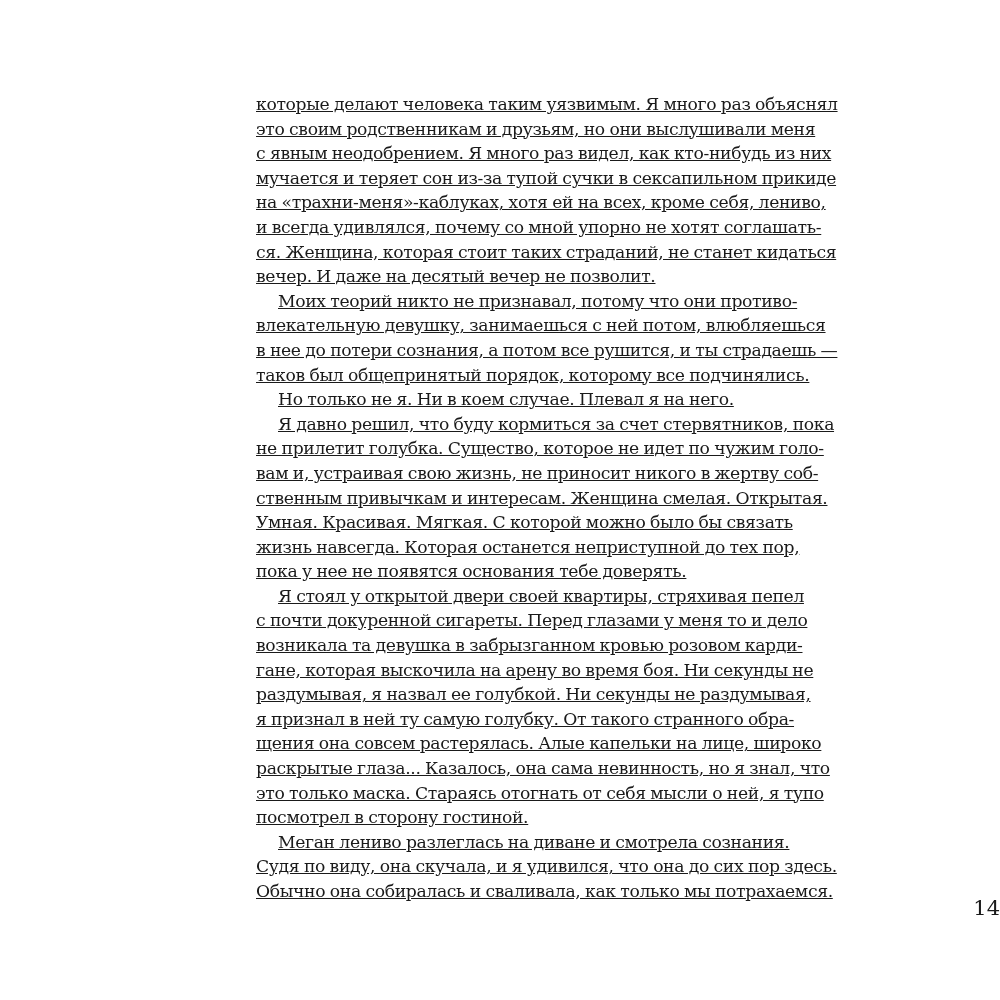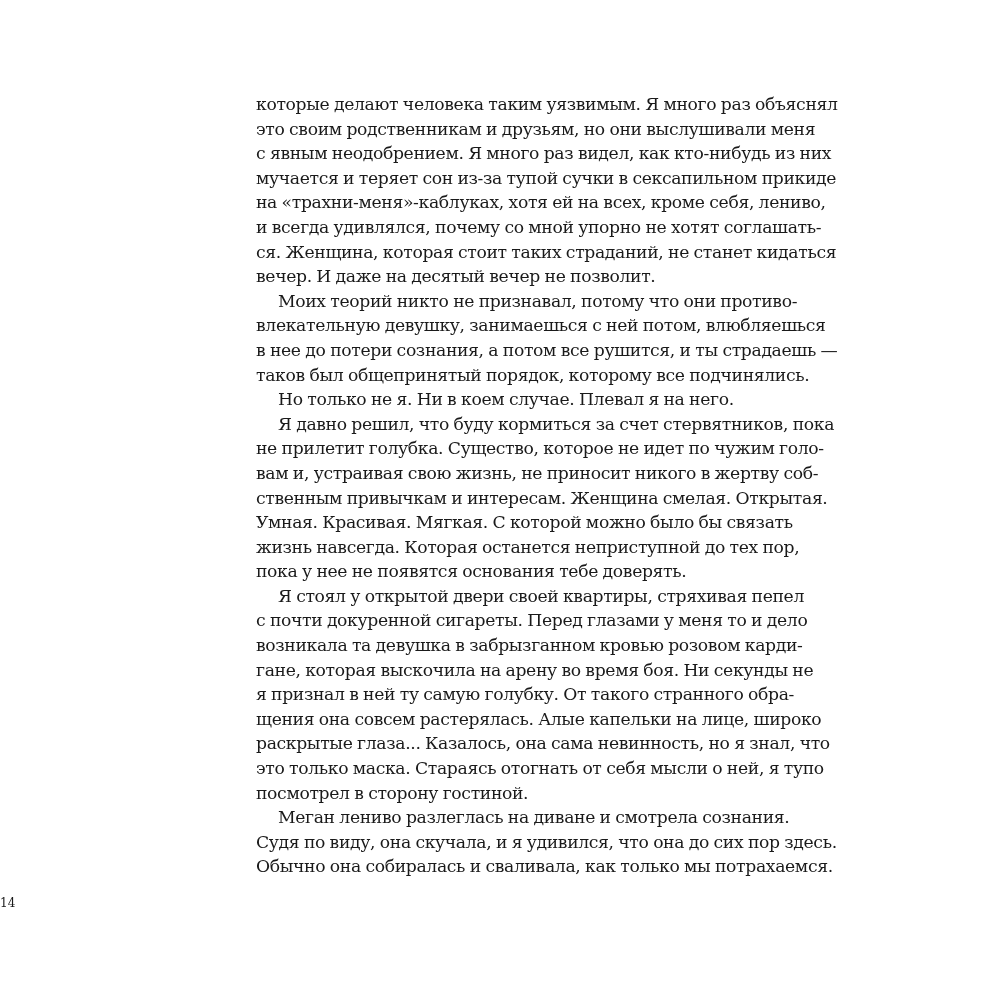--- a/index.html
+++ b/index.html
@@ -23,20 +23,21 @@
     }
     .text-block {
       position: absolute;
       left: 256px;
       top: 92px;
       width: 526px;
       font-family: "DejaVu Serif", "Liberation Serif", serif;
       font-size: 17.2px;
       line-height: 24.6px;
       color: #1a1a1a;
+      text-decoration: underline;
     }
     .line {
       display: block;
       white-space: nowrap;
       text-align: justify;
       text-align-last: justify;
       height: 24.6px;
       letter-spacing: -0.35px;
       word-spacing: -0.5px;
     }
@@ -44,23 +45,23 @@
       text-align-last: left;
     }
     .line.indent {
       padding-left: 22px;
     }
     .page-number {
       position: absolute;
       left: 0;
       width: 1000px;
       top: 896px;
-      text-align: left;
+      text-align: right;
       font-family: "DejaVu Serif", "Liberation Serif", serif;
-      font-size: 12px;
+      font-size: 21px;
       color: #1a1a1a;
     }
   </style>
 </head>
 <body>
 
 <div class="page">
   <div class="text-block" id="text-block">
       <div>
         <span class="line">которые делают человека таким уязвимым. Я много раз объяснял</span>
@@ -88,20 +89,21 @@
         <span class="line">ственным привычкам и интересам. Женщина смелая. Открытая.</span>
         <span class="line">Умная. Красивая. Мягкая. С которой можно было бы связать</span>
         <span class="line">жизнь навсегда. Которая останется неприступной до тех пор,</span>
         <span class="line last">пока у нее не появятся основания тебе доверять.</span>
       </div>
       <div>
         <span class="line indent">Я стоял у открытой двери своей квартиры, стряхивая пепел</span>
         <span class="line">с почти докуренной сигареты. Перед глазами у меня то и дело</span>
         <span class="line">возникала та девушка в забрызганном кровью розовом карди-</span>
         <span class="line">гане, которая выскочила на арену во время боя. Ни секунды не</span>
+        <span class="line">раздумывая, я назвал ее голубкой. Ни секунды не раздумывая,</span>
         <span class="line">я признал в ней ту самую голубку. От такого странного обра-</span>
         <span class="line">щения она совсем растерялась. Алые капельки на лице, широко</span>
         <span class="line">раскрытые глаза... Казалось, она сама невинность, но я знал, что</span>
         <span class="line">это только маска. Стараясь отогнать от себя мысли о ней, я тупо</span>
         <span class="line last">посмотрел в сторону гостиной.</span>
       </div>
       <div>
         <span class="line indent">Меган лениво разлеглась на диване и смотрела сознания.</span>
         <span class="line">Судя по виду, она скучала, и я удивился, что она до сих пор здесь.</span>
         <span class="line">Обычно она собиралась и сваливала, как только мы потрахаемся.</span>

